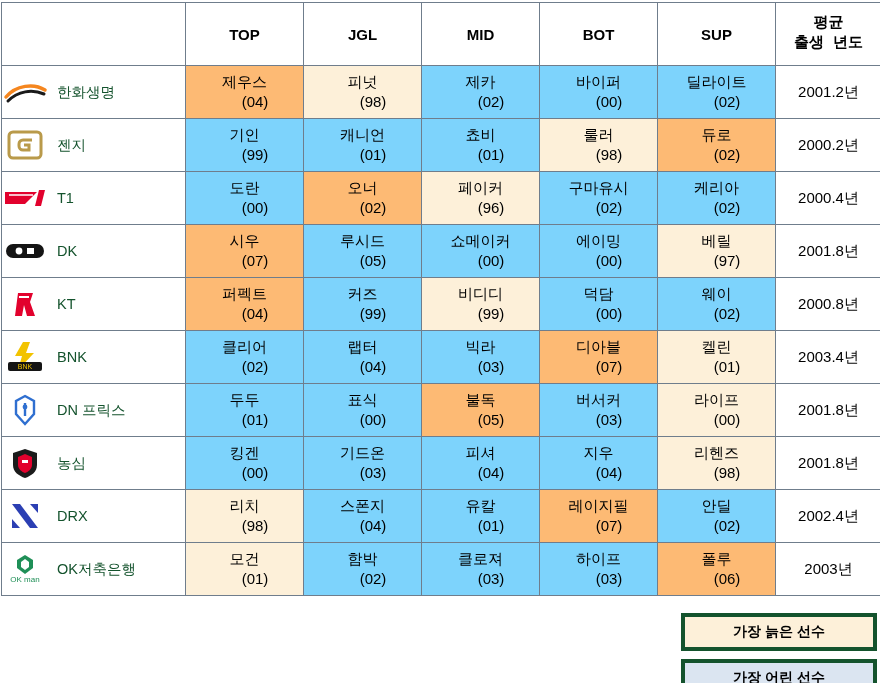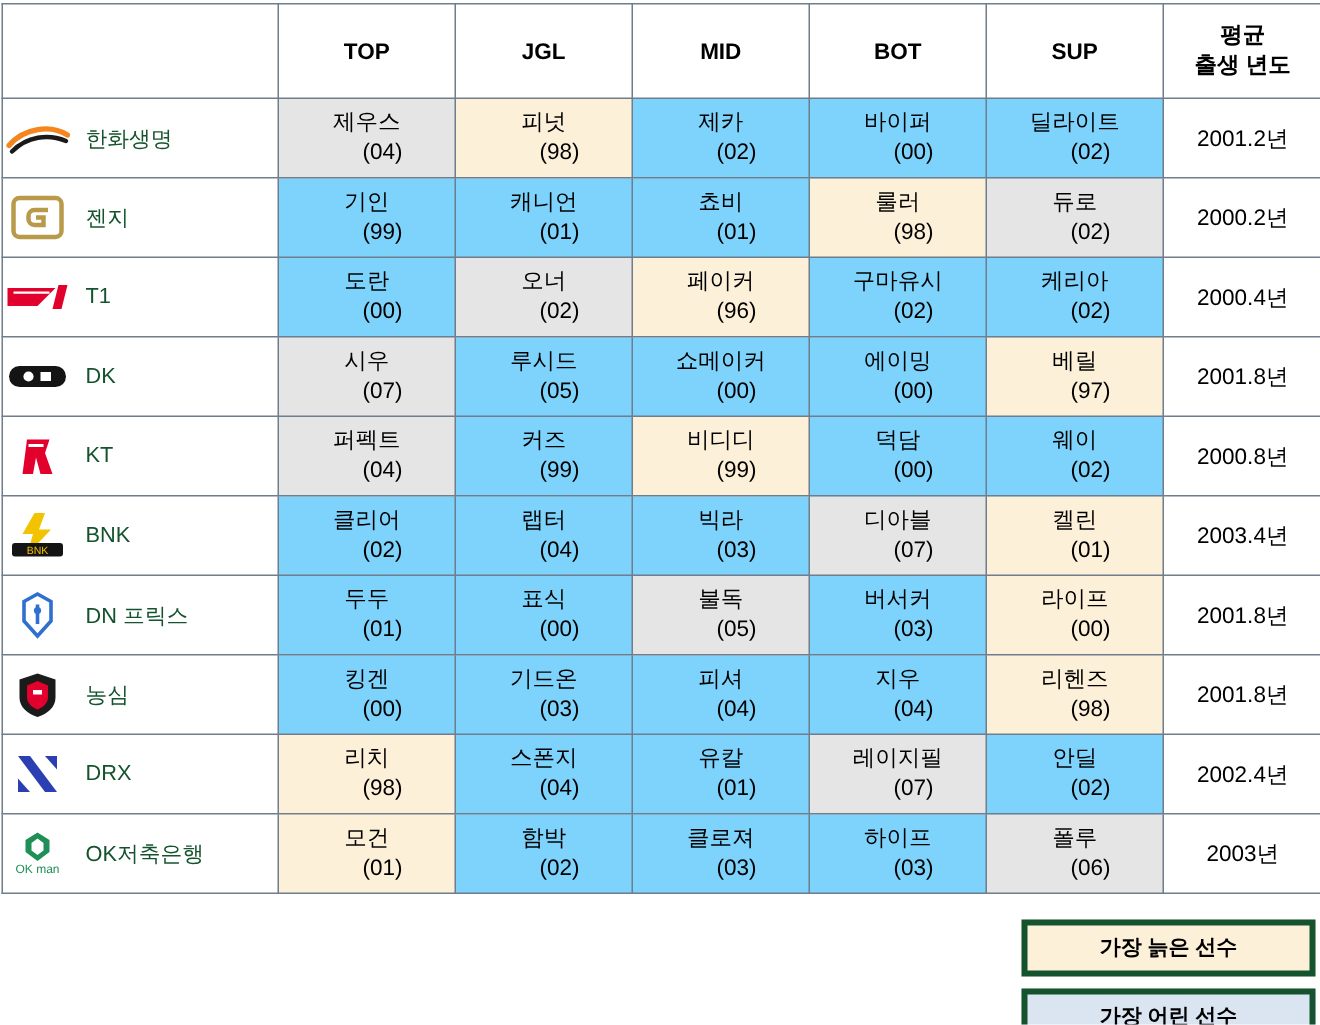--- a/index.html
+++ b/index.html
@@ -39,20 +39,21 @@
 
   thead th {
     height: 62px;
     font-weight: bold;
     font-size: 19px;
     background: #ffffff;
   }
   thead th.avg-head {
     font-size: 15px;
     line-height: 1.35;
+    font-family: Liberation Mono, monospace;
   }
   thead th.blank-head {
     background: #ffffff;
   }
 
   td.team-cell {
     text-align: left;
     padding-left: 8px;
     height: 52px;
   }
@@ -82,21 +83,21 @@
   }
   td.player .nick { display: block; }
   td.player .yr { display: block; padding-left: 21px; }
 
   td.avg {
     font-weight: normal;
     font-size: 14.5px;
   }
 
   .hl-old   { background: #fdf0d9; margin-left: 48px; }
-  .hl-young { background: #e5e5e5; }
+  .hl-young { background: #fdba74; }
   .hl-none  { background: #7dd3fc; }
 
   
   .legend {
     position: absolute;
     right: 3px;
     top: 611px;
     width: 196px;
   }
   .legend-row {

